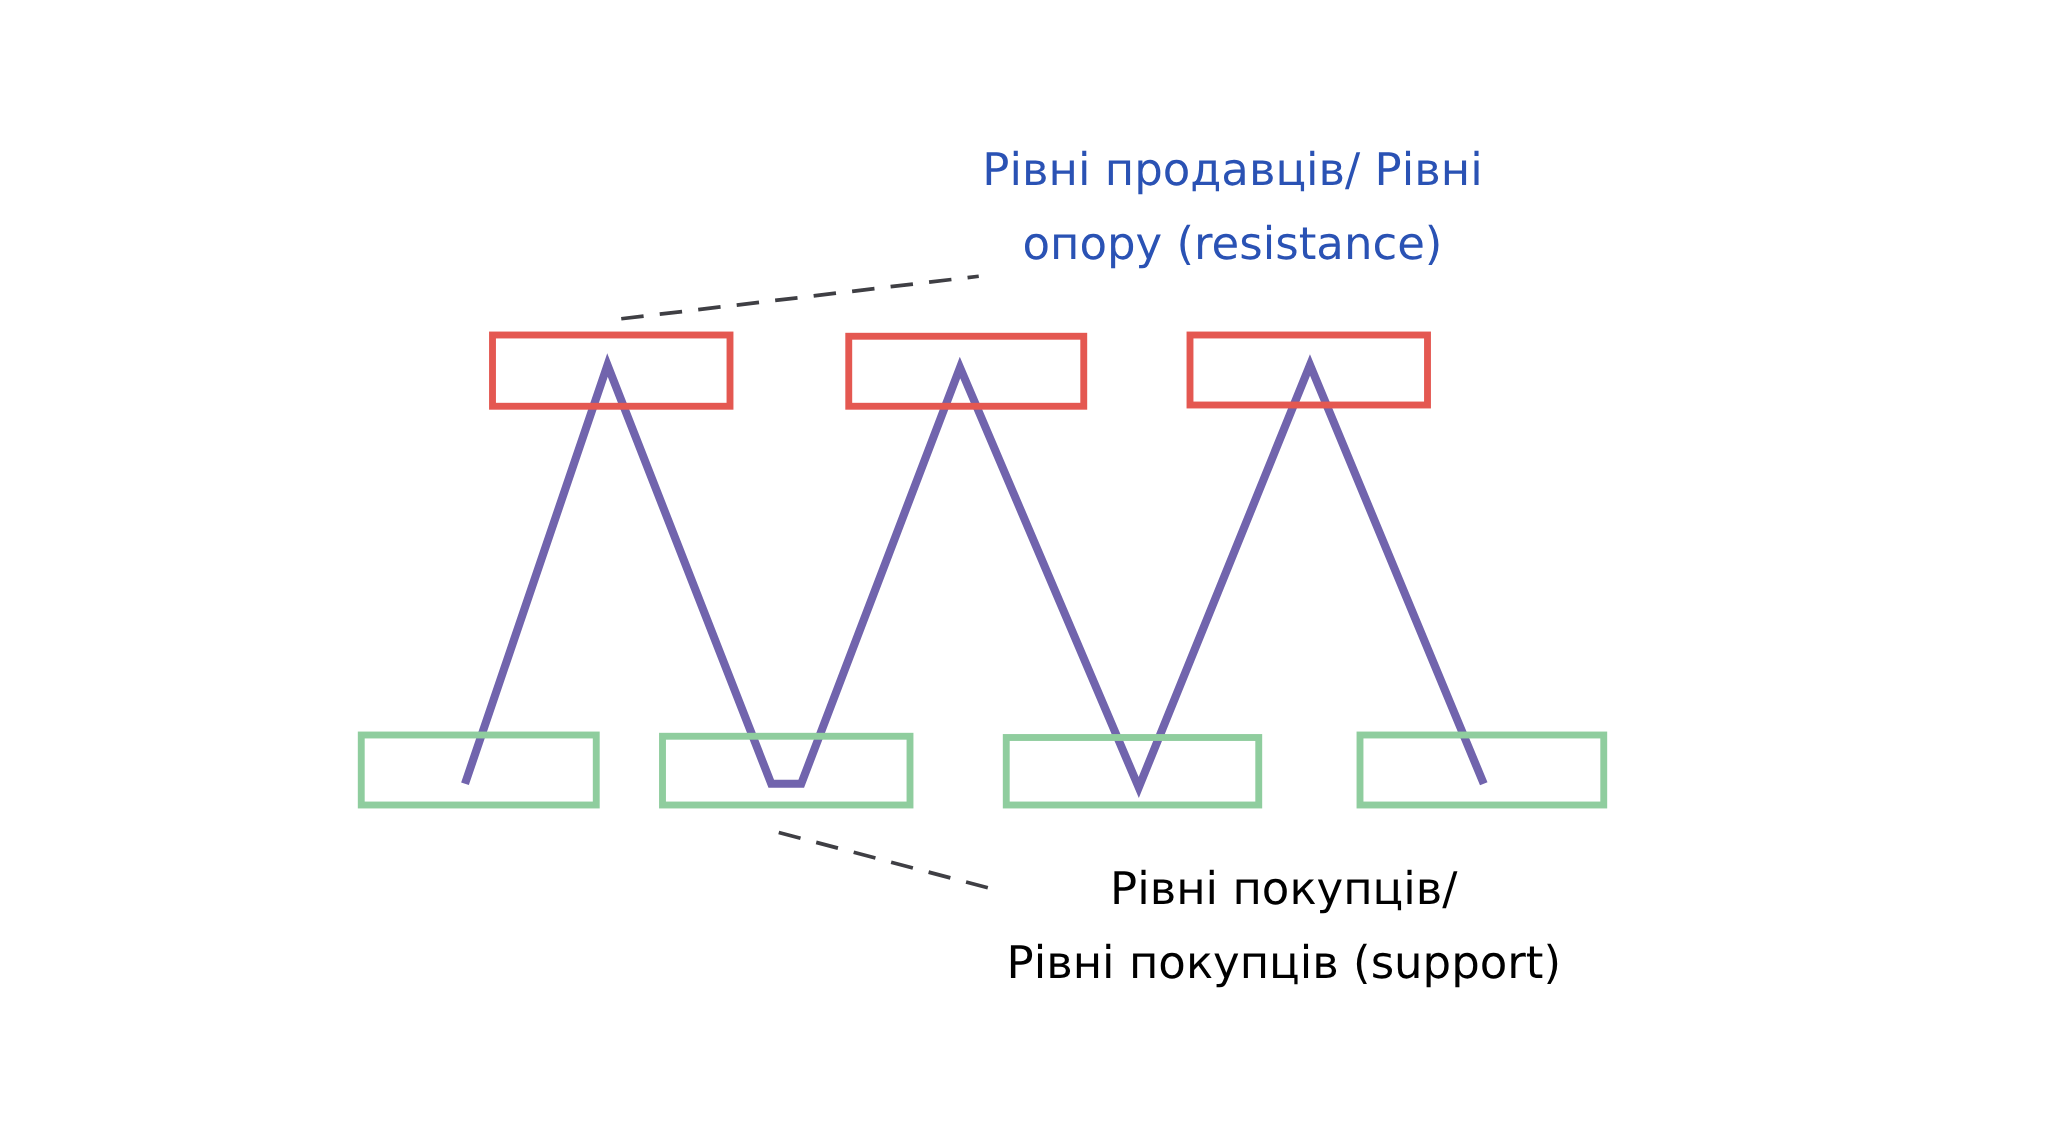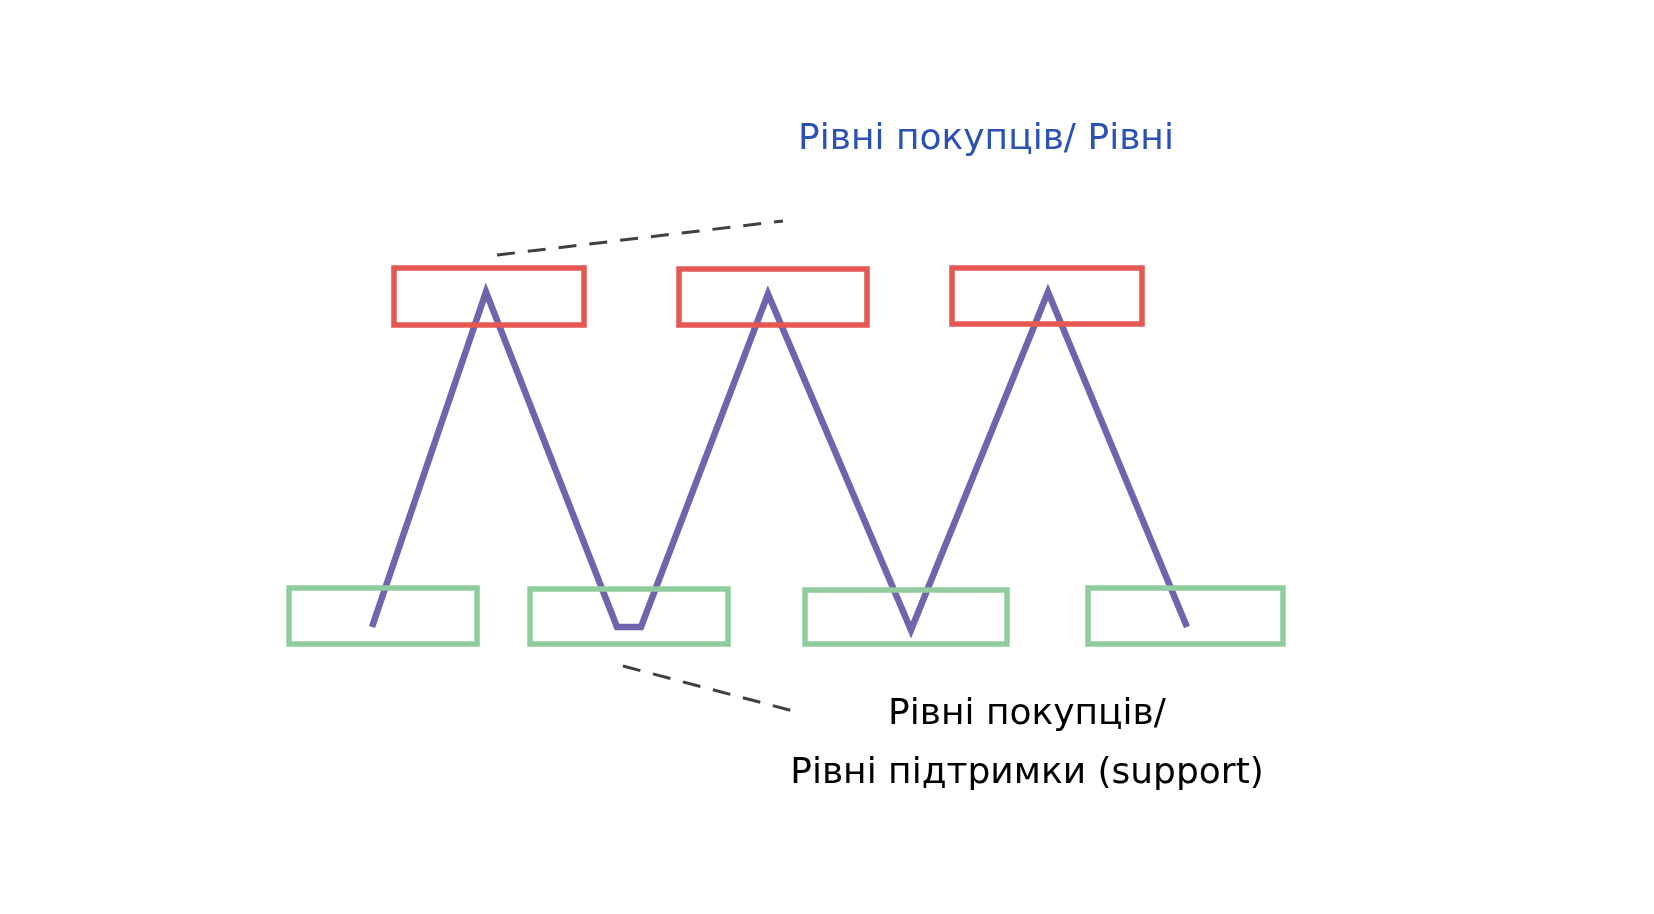--- a/index.html
+++ b/index.html
@@ -57,21 +57,22 @@
       <rect x="952" y="268" width="190" height="56" fill="none" stroke="#e45851" stroke-width="5.5"></rect>
       <rect x="289" y="588" width="188" height="56" fill="none" stroke="#8fcd9e" stroke-width="5.5"></rect>
       <rect x="530" y="589" width="198" height="55" fill="none" stroke="#8fcd9e" stroke-width="5.5"></rect>
       <rect x="805" y="590" width="202" height="54" fill="none" stroke="#8fcd9e" stroke-width="5.5"></rect>
       <rect x="1088" y="588" width="195" height="56" fill="none" stroke="#8fcd9e" stroke-width="5.5"></rect>
       <line x1="497" y1="255" x2="783" y2="221" stroke="#3f3f44" stroke-width="3" stroke-dasharray="18 13"></line>
       <line x1="623" y1="666" x2="797" y2="712" stroke="#3f3f44" stroke-width="3" stroke-dasharray="18 13"></line>
     </svg>
 
   <div class="callout-label" id="resistance-label" style="color: rgb(42, 82, 180);">
-    <span class="label-line">Рівні покупців/ Рівні</span>
+    <span class="label-line">Рівні продавців/ Рівні</span>
+    <span class="label-line">опору (resistance)</span>
   </div>
 
   <div class="callout-label" id="support-label" style="color: #000000;">
     <span class="label-line">Рівні покупців/</span>
-    <span class="label-line">Рівні підтримки (support)</span>
+    <span class="label-line">Рівні покупців (support)</span>
   </div>
 
 </div>
 
 </body></html>

